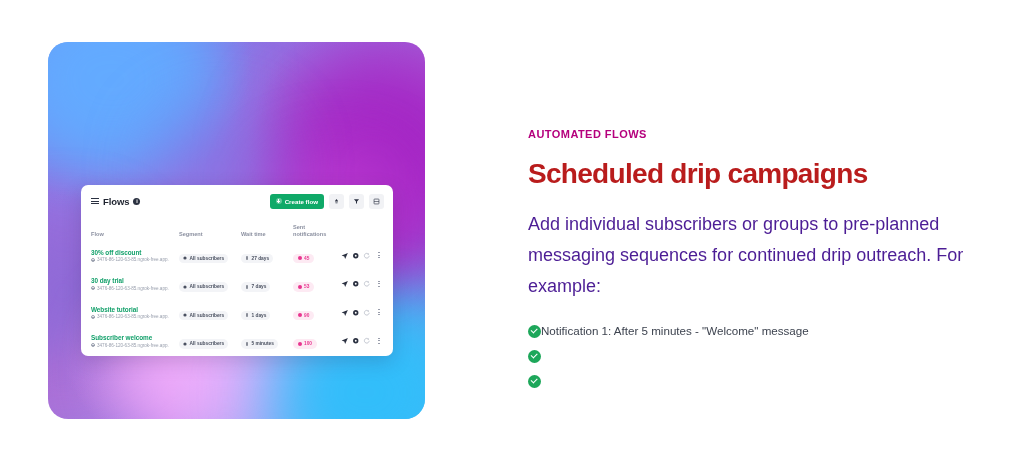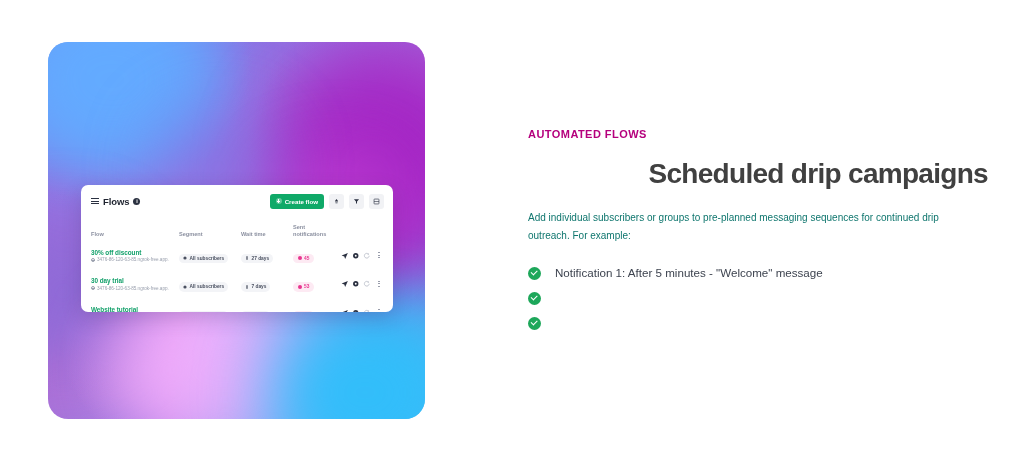--- a/index.html
+++ b/index.html
@@ -50,21 +50,21 @@
   .blob-cyan-br  { right: -10%; bottom: -16%; width: 52%; height: 46%; background: rgba(50,190,250,0.98); }
   .blob-violet-l { left: -16%; bottom: 16%; width: 40%; height: 36%; background: rgba(140,104,214,0.72); }
   .blob-indigo   { left: 28%;  top: 18%;   width: 34%; height: 30%; background: rgba(122,116,232,0.55); }
 
   
   .app-card {
     position: absolute;
     left: 33px;
     top: 143px;
     width: 312px;
-    height: 127px;
+    height: 171px;
     background: #ffffff;
     border-radius: 7px;
     box-shadow: 0 6px 20px rgba(40,20,70,0.18);
     overflow: hidden;
   }
 
   .app-header {
     height: 32px;
     display: flex;
     align-items: center;
@@ -236,39 +236,38 @@
     font-size: 11px;
     font-weight: 700;
     color: #b5007d;
     letter-spacing: 0.45px;
     text-transform: uppercase;
     margin-bottom: 18px;
   }
   .headline {
     font-size: 28px;
     font-weight: 700;
-    color: #404040;
+    color: #b91c1c;
     letter-spacing: -0.7px;
     line-height: 1.12;
     margin-bottom: 20px;
-    text-align: right;
   }
   .lede {
-    font-size: 10px;
-    color: #0f766e;
+    font-size: 18px;
+    color: #4c1d95;
     line-height: 1.72;
     max-width: 452px;
     margin-bottom: 21px;
   }
 
   .bullets { list-style: none; }
   .bullet {
     display: flex;
     align-items: flex-end;
-    gap: 14px;
+    gap: 0;
     margin-bottom: 11.5px;
     font-size: 11.6px;
     color: #3d434f;
     line-height: 1.3;
   }
   .bullet:last-child { margin-bottom: 0; }
   .check {
     width: 13px; height: 13px; border-radius: 50%;
     background: #1da75a;
     flex: 0 0 auto;

